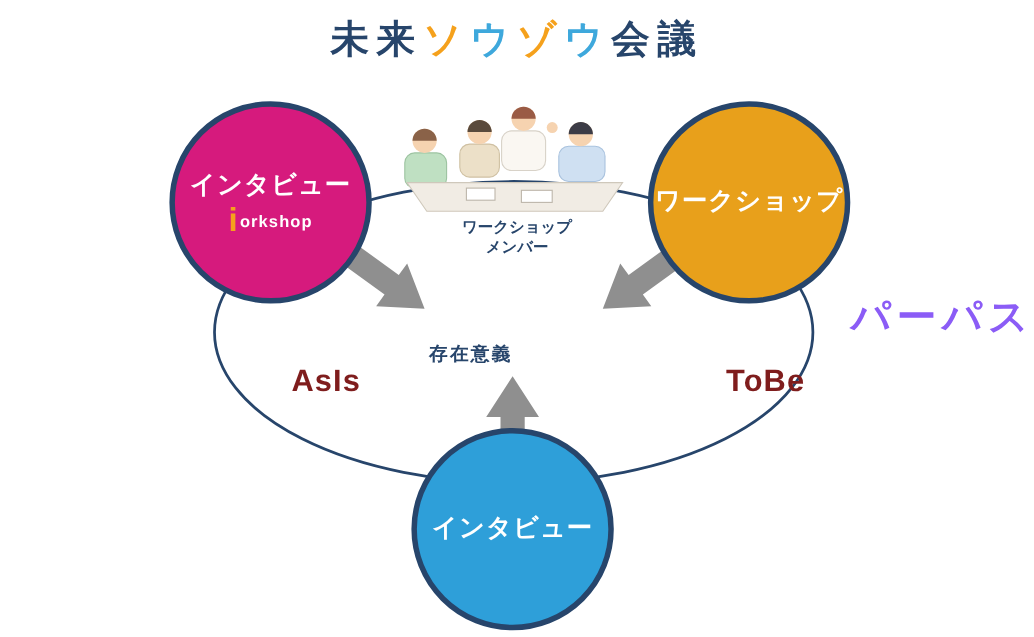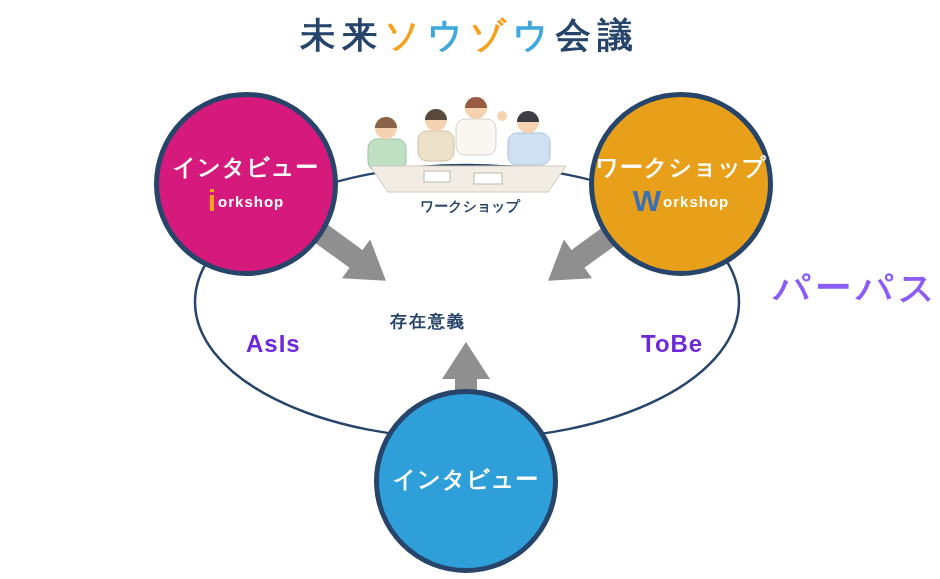--- a/index.html
+++ b/index.html
@@ -31,21 +31,21 @@
   }
   #purpose{
     position:absolute;left:0;top:264px;width:940px;text-align:right;
     color:#8b5cf6;font-weight:bold;font-size:36px;letter-spacing:5px;
   }
   #purpose-sub{
     position:absolute;left:0;top:310px;width:856px;text-align:center;
     color:#27456b;font-weight:bold;font-size:17px;letter-spacing:2px;
   }
   .ellipse-label{
-    position:absolute;top:330px;color:#6d28d9;font-weight:bold;font-size:24px;letter-spacing:1px;
+    position:absolute;top:330px;color:#7f1d1d;font-weight:bold;font-size:28px;letter-spacing:1px;margin-left:19px;
   }
   #label-asis{left:246px;}
   #label-tobe{left:641px;}
 </style>
 </head>
 <body>
 
 <div id="page">
 
   <div id="title">
@@ -91,31 +91,29 @@
 
   <div class="circle" id="circle-interview" style="background-color: rgb(214, 26, 125);">
     <div class="jp">インタビュー</div>
     <div class="en">
       <span class="initial" style="color: rgb(245, 161, 28);">i</span><span>orkshop</span>
     </div>
   </div>
 
   <div class="circle" id="circle-workshop" style="background-color: rgb(232, 160, 27);">
     <div class="jp">ワークショップ</div>
-    <div class="en">
-      <span class="initial" style="color: rgb(58, 111, 181);">W</span><span>orkshop</span>
-    </div>
   </div>
 
   <div class="circle" id="circle-questionnaire" style="background-color: rgb(46, 159, 217);">
     <div class="jp">インタビュー</div>
   </div>
 
   <div id="members-label">
     <div>ワークショップ</div>
+    <div>メンバー</div>
   </div>
 
   <div id="purpose">パーパス</div>
   <div id="purpose-sub">存在意義</div>
 
   <div class="ellipse-label" id="label-asis">AsIs</div>
   <div class="ellipse-label" id="label-tobe">ToBe</div>
 
 </div>
 

